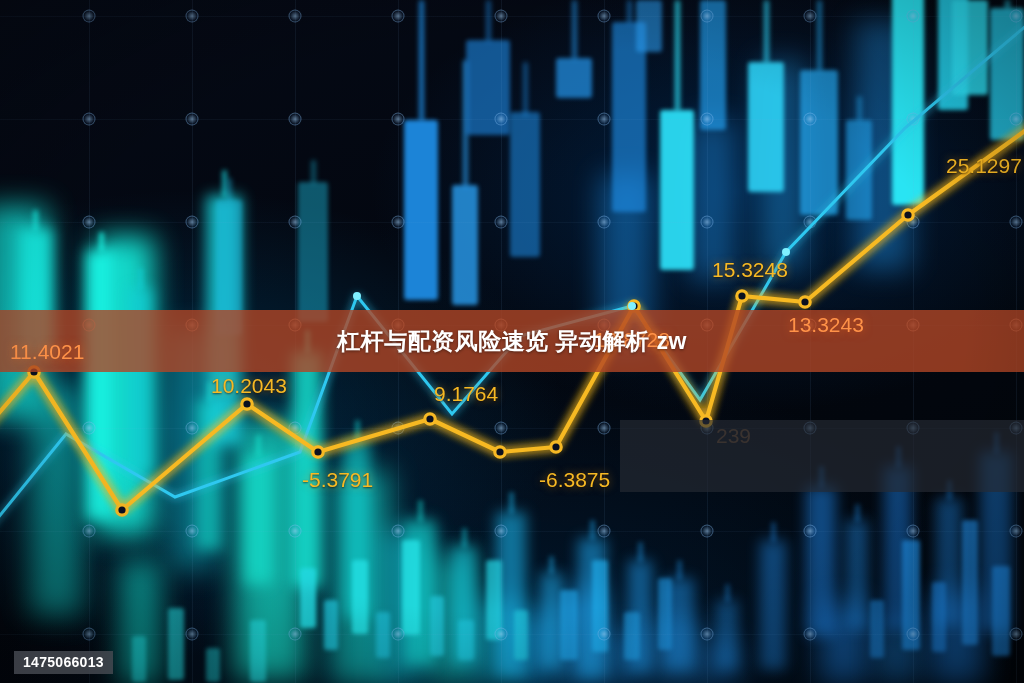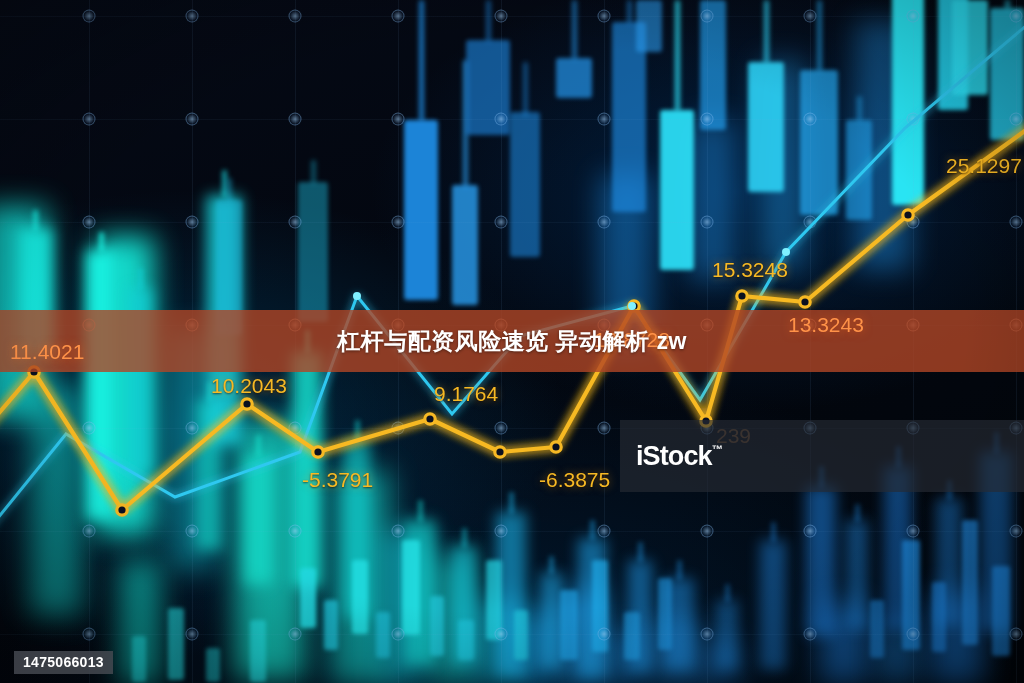--- a/index.html
+++ b/index.html
@@ -584,21 +584,17 @@
       <div class="vlabel" style="left: 712px; top: 258px;">15.3248</div>
       <div class="vlabel onband" style="left: 788px; top: 313px;">13.3243</div>
       <div class="vlabel" style="left: 946px; top: 154px;">25.1297</div>
     </div>
 
   <div id="band-title">杠杆与配资风险速览 异动解析 zw</div>
 
   <div class="layer" id="vignette"></div>
 
   <div id="wm">
-    <div id="wm-logo">
-      <span>iStock</span>
-      <span id="wm-tm">™</span>
-    </div>
   </div>
 
   <div id="idbadge">1475066013</div>
 
 </div>
 
 </body></html>

